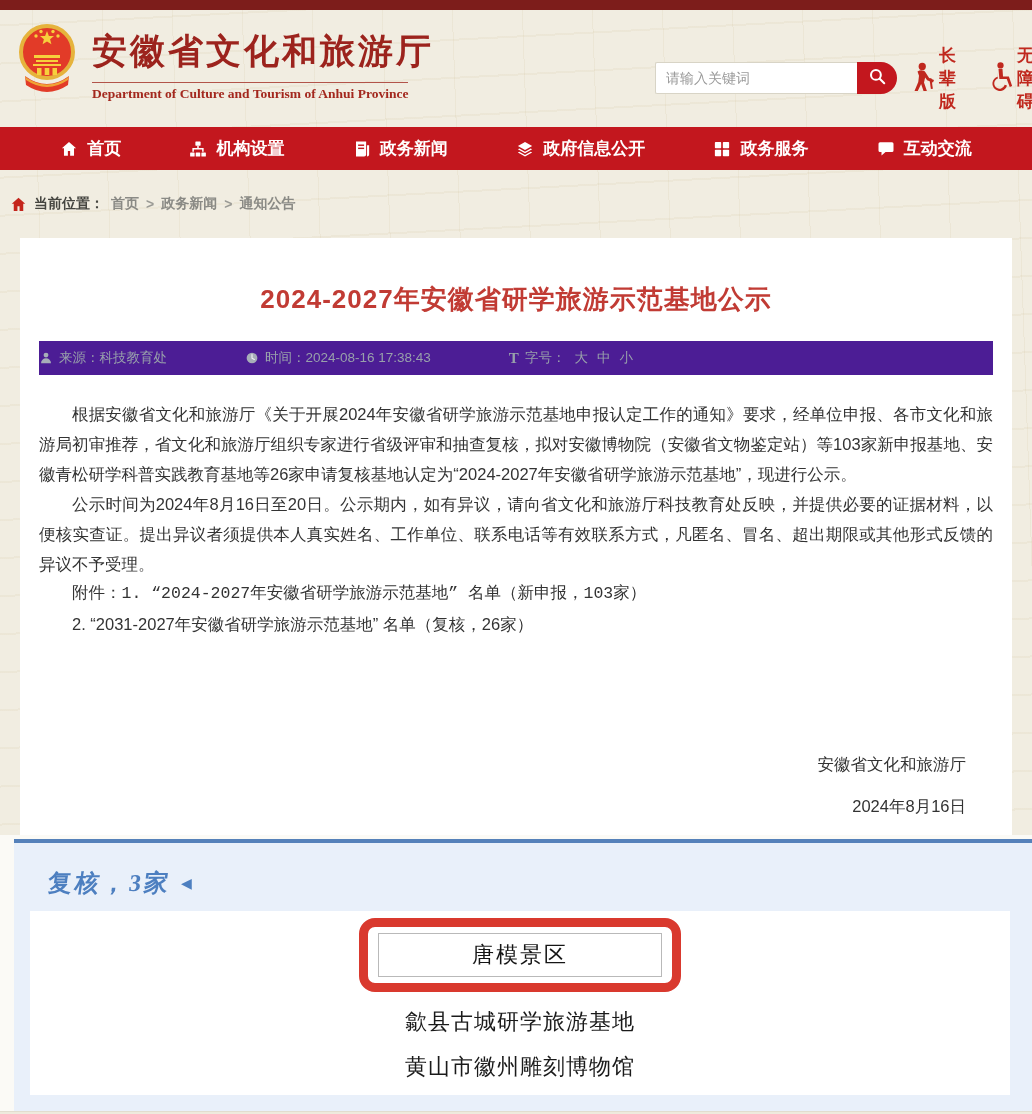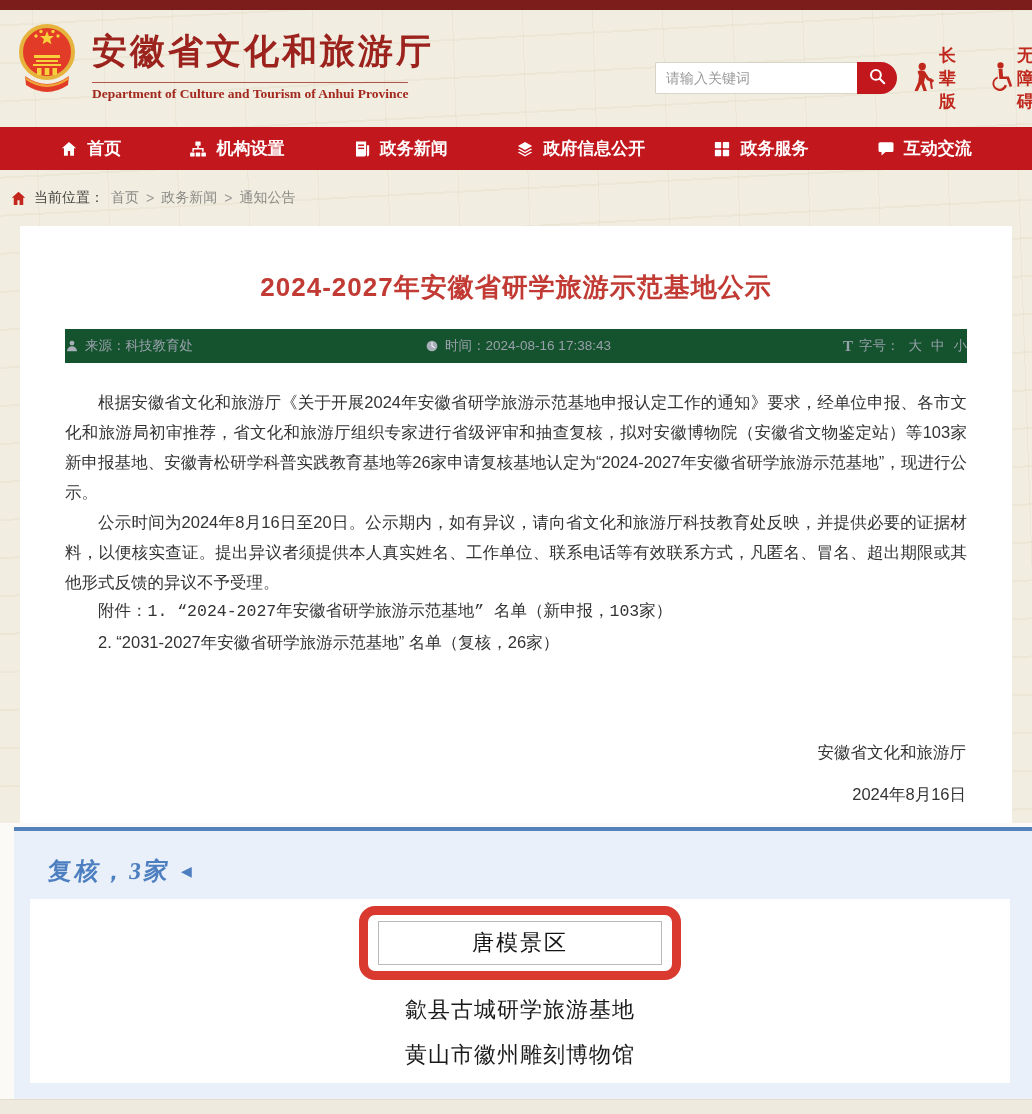--- a/index.html
+++ b/index.html
@@ -38,32 +38,32 @@
     color:#c0281e; font-weight:bold; font-size:17px; text-decoration:none; cursor:pointer; }
   .quick-item svg{ width:30px; height:30px; }
 
   
   .nav{ height:43px; background:#c3171e; display:flex; align-items:center; justify-content:space-around; padding:0 26px; }
   .nav-item{ display:flex; align-items:center; gap:9px; color:#fff; font-size:17px; font-weight:bold;
     text-decoration:none; cursor:pointer; }
   .nav-ico svg{ width:18px; height:18px; display:block; }
 
   
-  .breadcrumb{ height:56px; display:flex; align-items:center; padding-left:10px; gap:7px; font-size:14px; color:#8a8a85; }
+  .breadcrumb{ height:68px; display:flex; align-items:center; padding-left:10px; gap:7px; font-size:14px; color:#8a8a85;font-weight:bold; }
   .bc-home svg{ width:17px; height:17px; display:block; }
   .bc-prefix{ color:#454540; }
   .bc-link{ color:#8a8a85; text-decoration:none; cursor:pointer; }
   .bc-sep{ color:#9a9a95; }
 
   
-  .card{ position:relative; margin:0 20px; height:597px; background:#fff; padding:0 45px; }
+  .card{ position:relative; margin:0 20px; height:597px; background:#fff; padding:0 19px; }
   .article-title{ margin:0; padding-top:44px; text-align:center; font-size:26px; font-weight:bold;
     color:#c13b34; letter-spacing:1px; }
-  .meta{ margin-top:24px; height:34px; background:#14532d; display:flex; align-items:center;
-    justify-content:space-between; gap:110px; font-size:13.5px; color:#98a0ab; }
+  .meta{ margin-top:24px; height:34px; background:#4c1d95; display:flex; align-items:center;
+    justify-content:flex-start; gap:78px; font-size:13.5px; color:#98a0ab; }
   .meta-item{ display:flex; align-items:center; gap:6px; }
   .meta-item svg{ width:14px; height:14px; display:block; }
   .t-ico{ font-family:"Liberation Serif","DejaVu Serif",serif; font-weight:bold; font-size:15px; }
   .size-link{ color:#98a0ab; text-decoration:none; cursor:pointer; margin-left:3px; }
 
   .body{ margin-top:24px; font-size:16.5px; color:#333; line-height:30px; text-align:justify; }
   .body p{ margin:0; text-indent:2em; }
   .p2{ margin-top:18px; }
   .contact{ margin-top:18px; white-space:pre-wrap; }
   .attach-line1{ margin-top:12px;font-family:Liberation Mono, monospace; }

